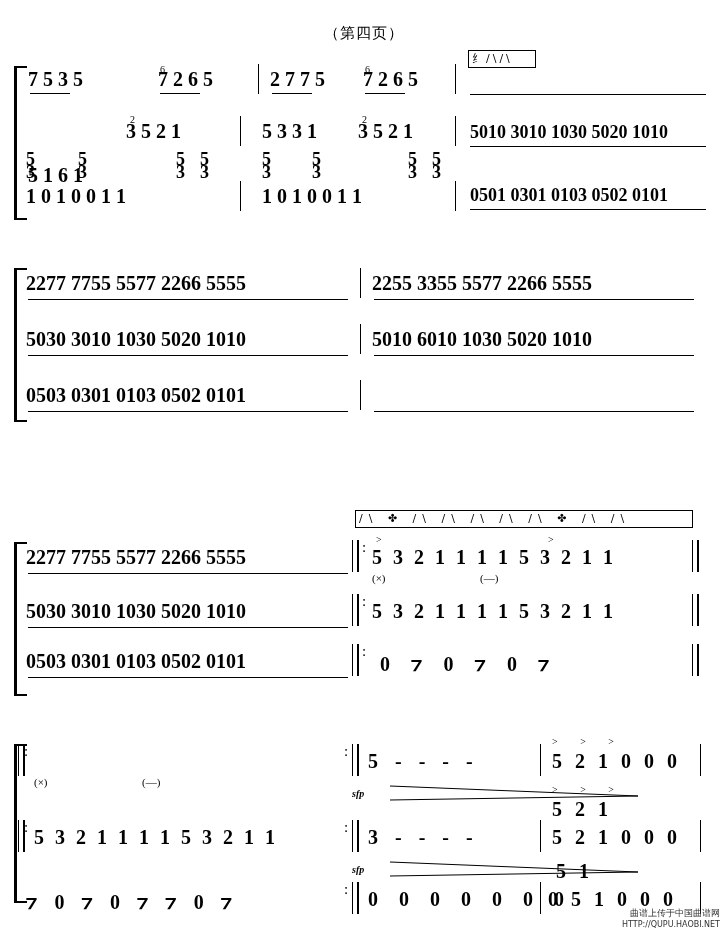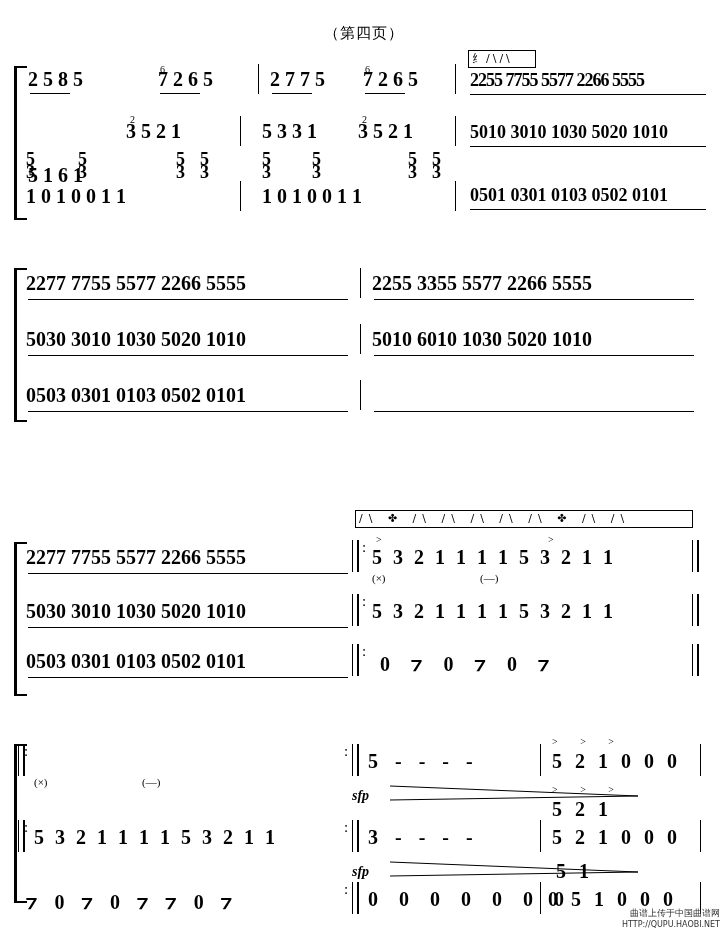--- a/index.html
+++ b/index.html
@@ -97,21 +97,21 @@
   }
   .beam {
     position: absolute;
     height: 1px;
     background: #000;
   }
   .sfp {
     position: absolute;
     font-style: italic;
     font-family: "Liberation Serif", serif;
-    font-size: 14px;
+    font-size: 10px;
     font-weight: bold;
   }
   .hairpin {
     position: absolute;
   }
   .footer {
     position: absolute;
     right: 8px;
     bottom: 6px;
     text-align: right;
@@ -128,29 +128,28 @@
 <div class="page">
 
   <div class="page-header">（第四页）</div>
 
   <div class="system" style="top:58px;height:180px;">
     <div class="brace" style="top:8px;height:150px;"></div>
 
     <div class="sym-box" style="left:468px;top:-8px;width:60px;">纟/\/\</div>
 
     <div class="staff-row" style="position:absolute;top:10px;left:0;width:728px;">
-      <span class="nums" style="left:28px;top:0;">2 5 8 5</span>
+      <span class="nums" style="left:28px;top:0;">7 5 3 5</span>
       <span class="tiny" style="left:160px;top:-4px;">6</span>
       <span class="nums" style="left:158px;top:0;">7 2 6 5</span>
       <div class="barline" style="left:258px;top:-4px;height:30px;"></div>
       <span class="nums" style="left:270px;top:0;">2 7 7 5</span>
       <span class="tiny" style="left:365px;top:-4px;">6</span>
       <span class="nums" style="left:363px;top:0;">7 2 6 5</span>
       <div class="barline" style="left:455px;top:-4px;height:30px;"></div>
-      <span class="nums small" style="left:470px;top:2px;letter-spacing:-1px;">2255 7755 5577 2266 5555</span>
       <div class="beam" style="left:30px;top:25px;width:40px;"></div>
       <div class="beam" style="left:160px;top:25px;width:40px;"></div>
       <div class="beam" style="left:272px;top:25px;width:40px;"></div>
       <div class="beam" style="left:365px;top:25px;width:40px;"></div>
       <div class="beam" style="left:470px;top:26px;width:236px;"></div>
     </div>
 
     <div class="staff-row" style="position:absolute;top:62px;left:0;width:728px;">
       <span class="nums" style="left:28px;top:0;margin-top:44px;">5 1 6 1</span>
       <span class="tiny" style="left:130px;top:-6px;">2</span>

